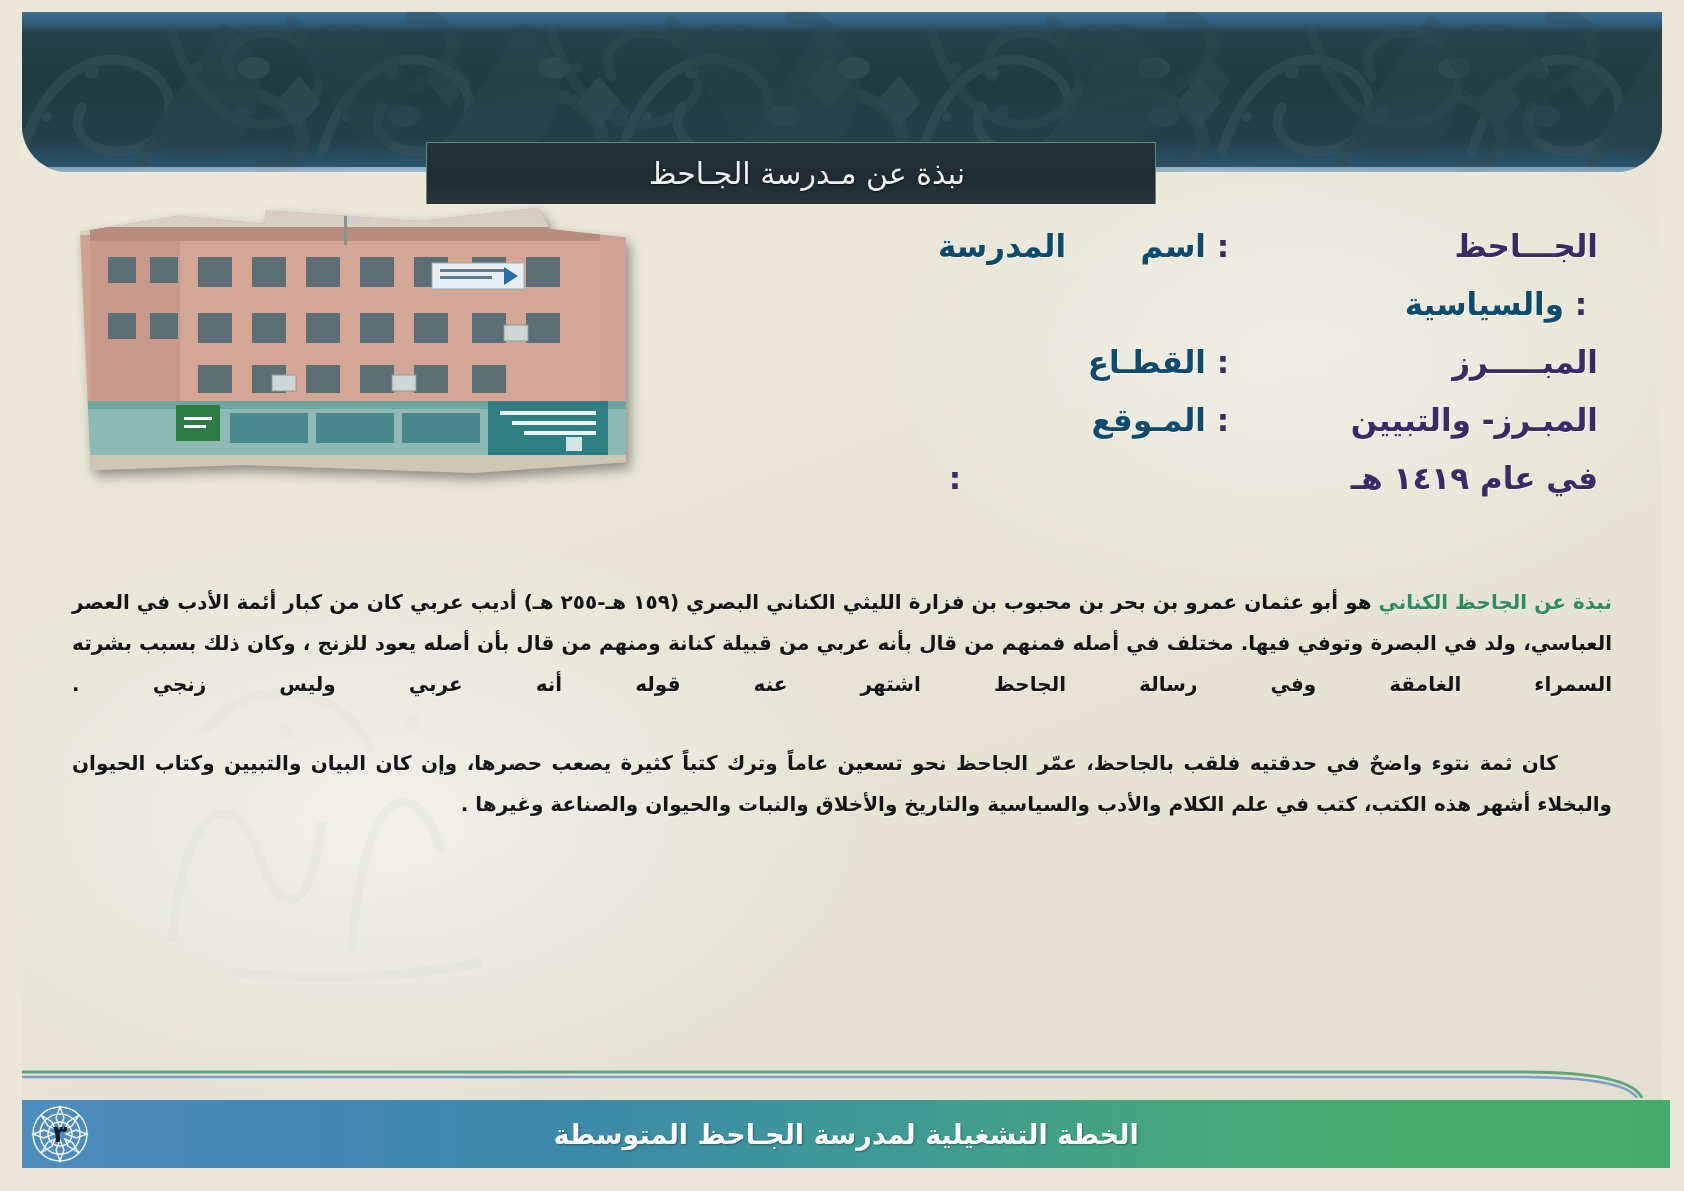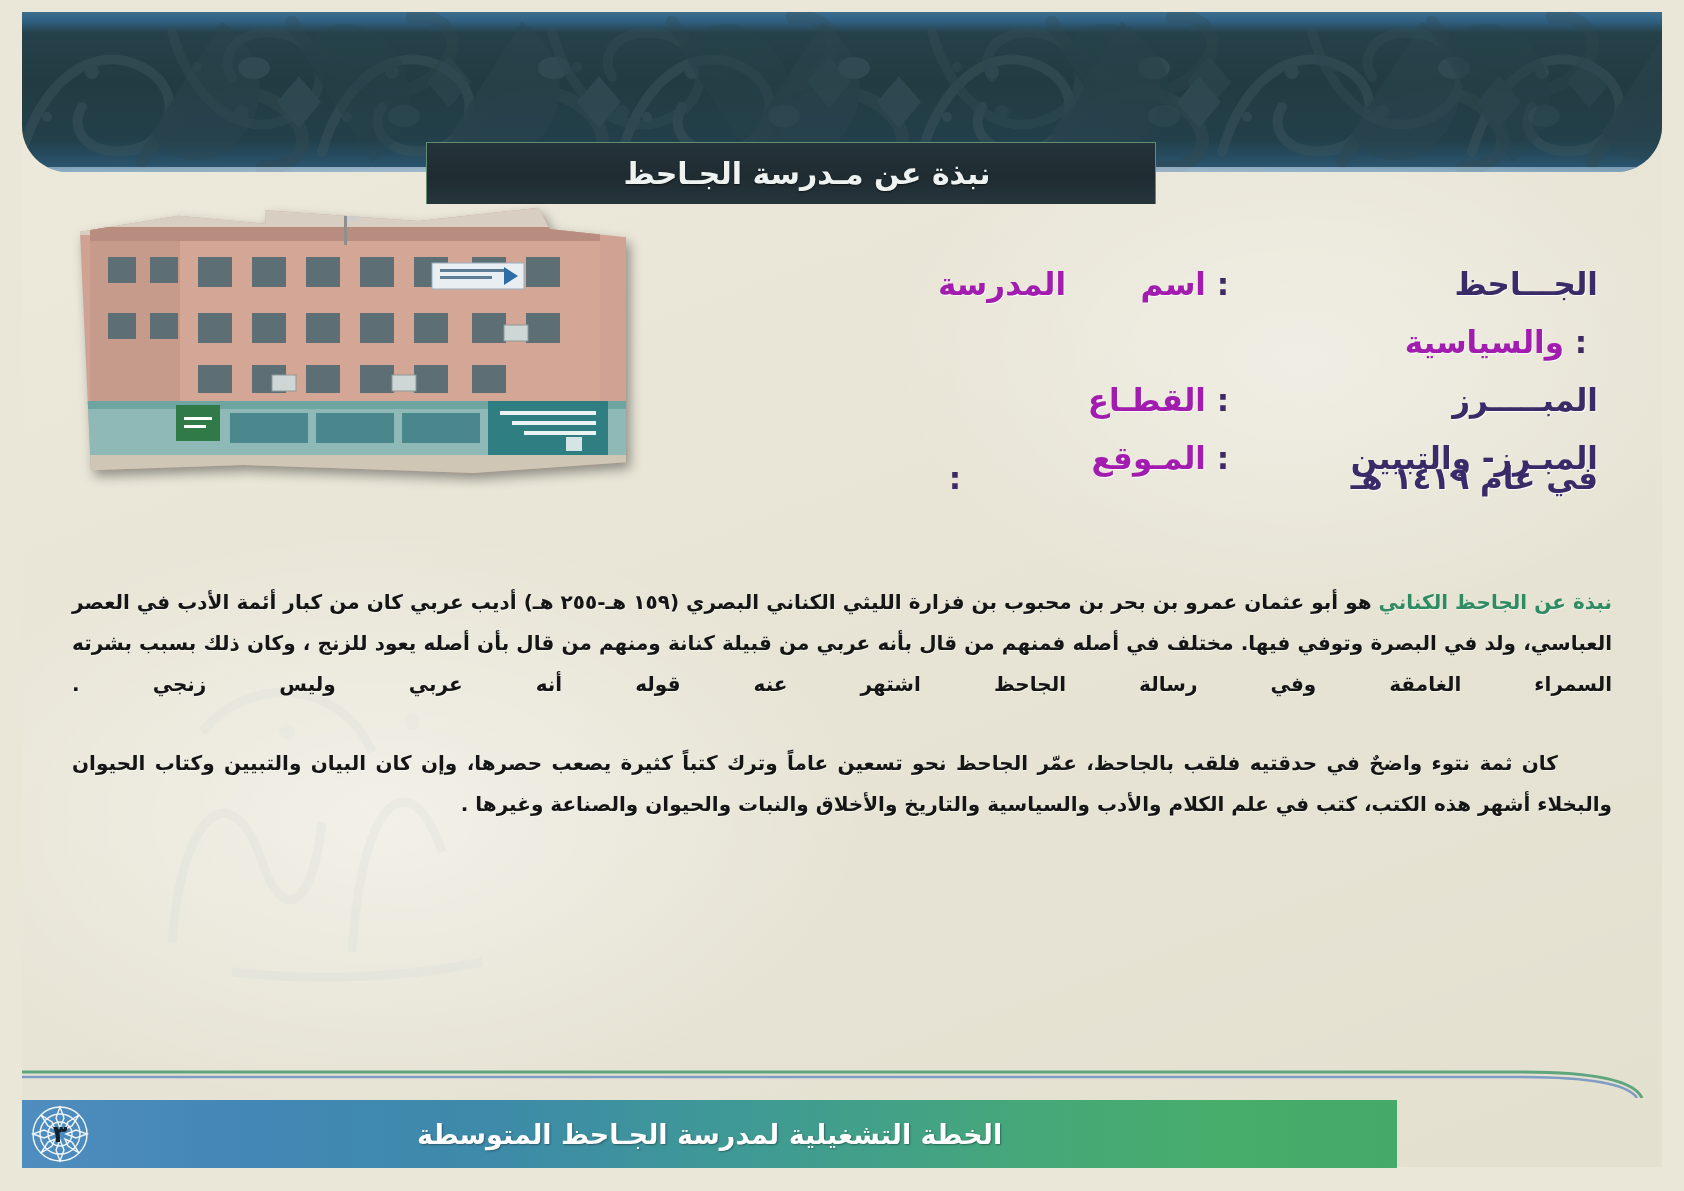--- a/index.html
+++ b/index.html
@@ -80,21 +80,21 @@
     border: 1px solid #5f8f70;
     border-bottom: none;
     box-sizing: border-box;
     display: flex;
     align-items: center;
     justify-content: center;
   }
   .title-plaque .title-text {
     color: #eef2f0;
     font-size: 30px;
-    font-weight: bold;
+    font-weight: normal;
     letter-spacing: 1px;
     text-shadow: 0 1px 2px rgba(0,0,0,.6);
     margin-left: 32px;
   }
 
   
   .photo-wrap {
     position: absolute;
     left: 80px;
     top: 205px;
@@ -123,24 +123,23 @@
   .info-row {
     display: flex;
     align-items: baseline;
     height: 58px;
     white-space: nowrap;
   }
   .info-label {
     width: 268px;
     text-align: justify;
     text-align-last: justify;
-    color: #a21caf;
+    color: #0c4a6e;
     text-shadow: 1px 1px 0 rgba(255,255,255,.85);
     font-size: 31px;
-    margin-top: 38px;
   }
   .info-colon {
     width: 34px;
     text-align: center;
   }
   .info-value {
     flex: 1;
     color: #3a2a68;
     text-shadow: 1px 1px 0 rgba(255,255,255,.8);
   }
@@ -170,21 +169,21 @@
     top: 1068px;
     width: 1640px;
     height: 30px;
   }
 
   
   .footer-bar {
     position: absolute;
     left: 22px;
     top: 1100px;
-    width: 1375px;
+    width: 1648px;
     height: 68px;
     border-radius: 0 0 0 0;
     background: linear-gradient(90deg, #4f8dbe 0%, #4387b6 16%, #3d8aa9 34%, #3f9b93 54%, #46a878 74%, #47ad6a 88%, #45a96a 100%);
     overflow: hidden;
   }
   .footer-bar::after {
     content: "";
     position: absolute;
     right: 0; top: 0; bottom: 0;
     width: 44px;

